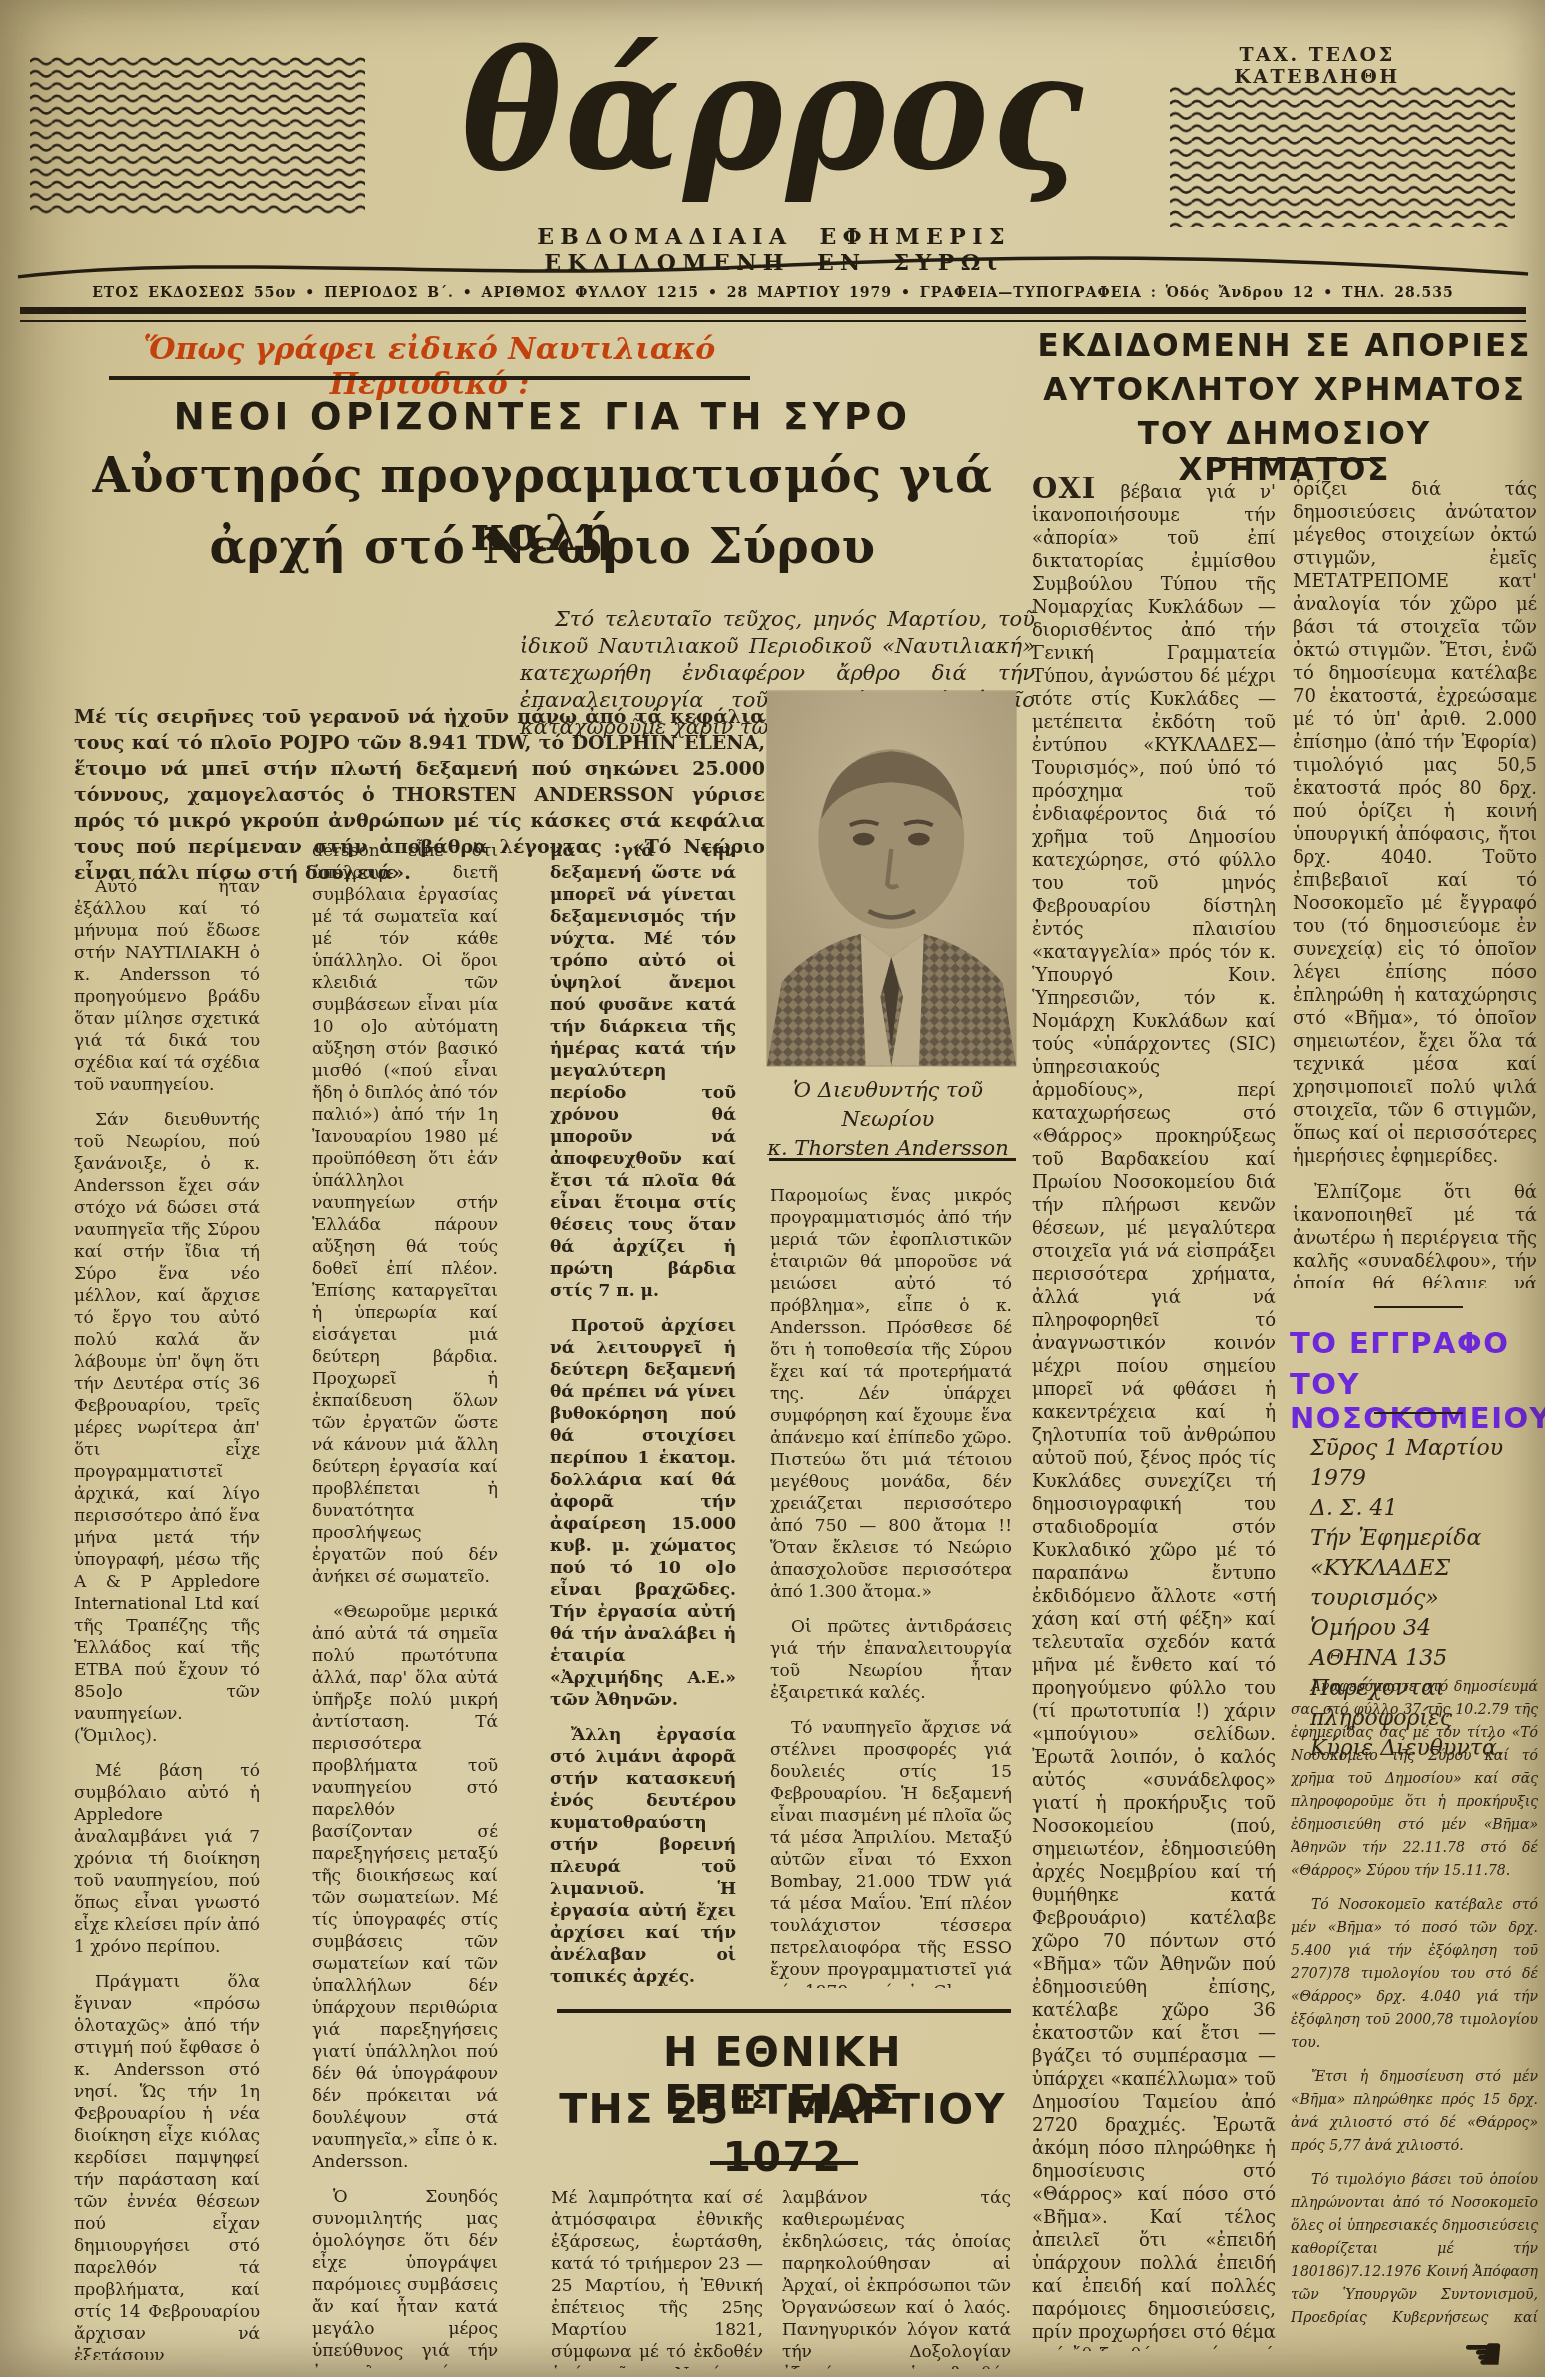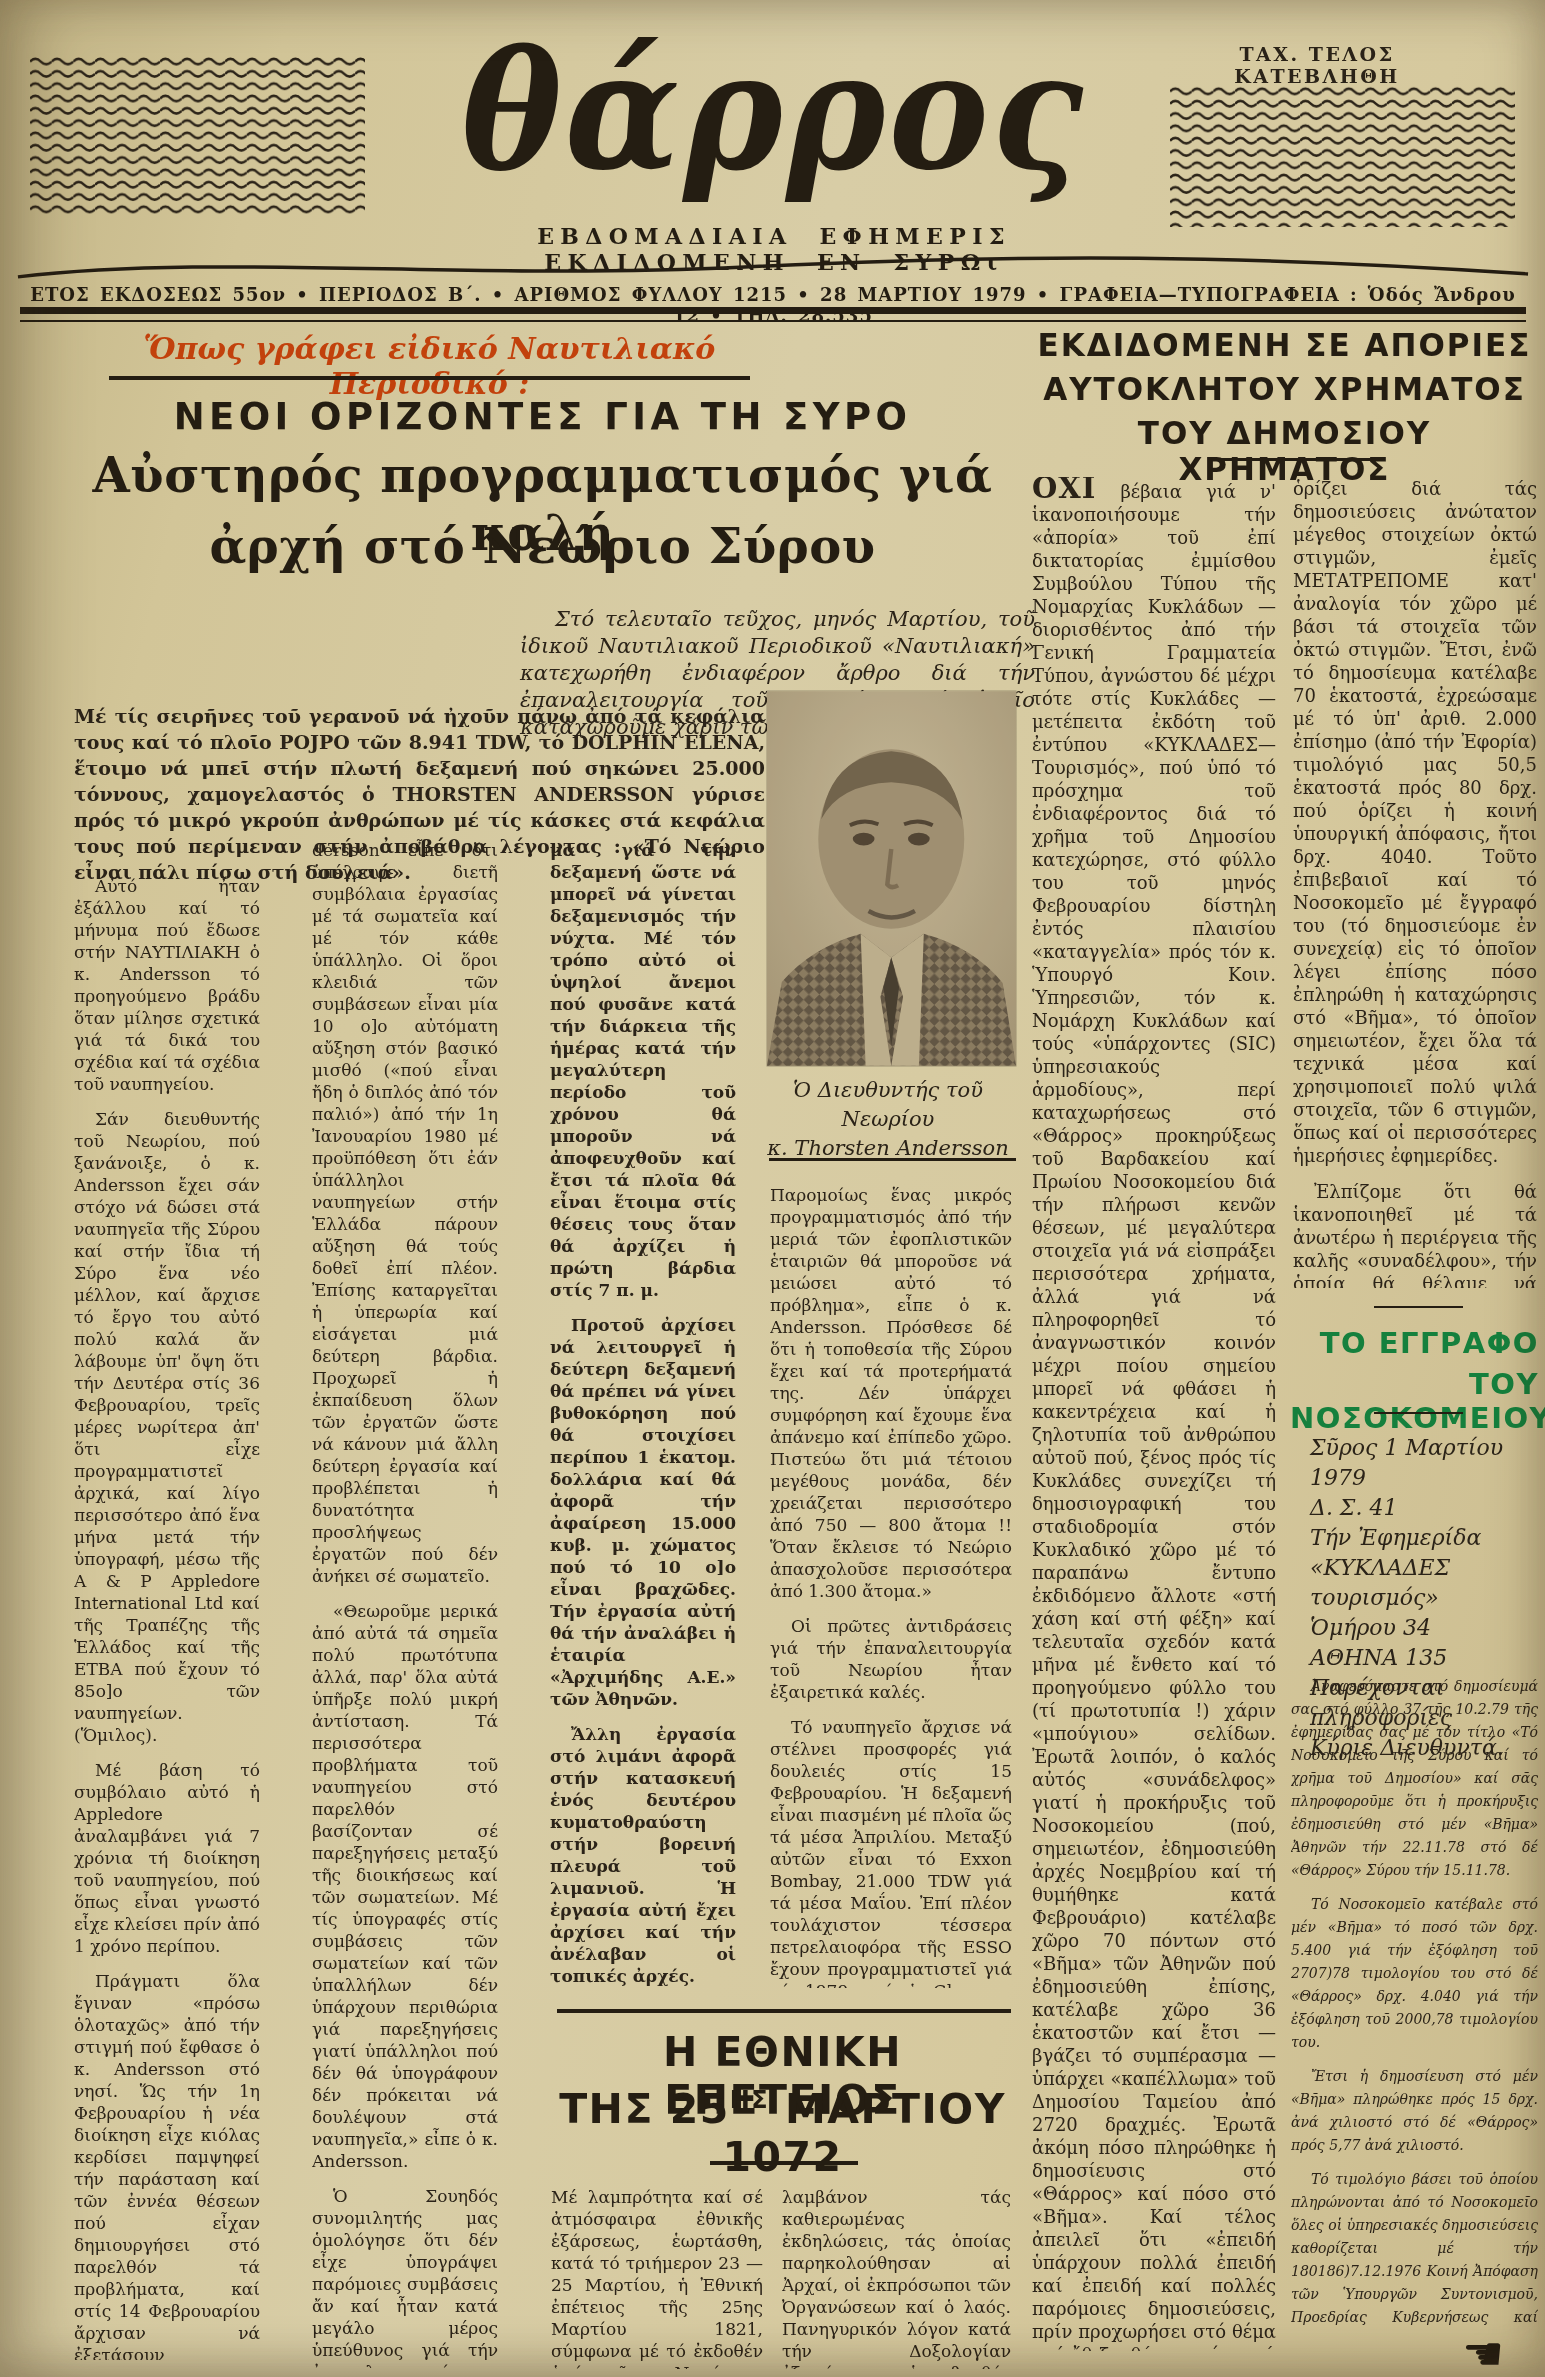--- a/index.html
+++ b/index.html
@@ -15,21 +15,21 @@
   
   .postal{top:43px;left:1154px;width:326px;font-family:"DejaVu Serif",serif;font-size:19px;font-weight:bold;letter-spacing:2.5px;text-align:center;}
   .waves{overflow:hidden;}
   .paper-title{top:20px;left:404px;width:740px;text-align:center;
     font-family:"DejaVu Serif",serif;font-style:italic;font-weight:bold;
     font-size:150px;line-height:183px;letter-spacing:3px;color:#241d12;
     transform:scaleY(1.08);}
   .subtitle{top:223px;left:404px;width:740px;text-align:center;
     font-size:22px;font-weight:bold;letter-spacing:6.4px;word-spacing:13px;color:#241d12;}
   .curve-rule{top:252px;left:15px;}
-  .info-line{top:284px;left:20px;width:1506px;text-align:center;font-size:18px;font-weight:bold;letter-spacing:1px;word-spacing:3px;color:#241d12;}
+  .info-line{top:284px;left:20px;width:1506px;text-align:center;font-size:14px;font-weight:bold;letter-spacing:1px;word-spacing:3px;color:#241d12;}
   .rule{background:#241d12;}
   
   .kicker{top:331px;left:109px;width:641px;text-align:center;
     font-size:30px;line-height:35px;font-weight:bold;font-style:italic;color:#c2410c;}
   .h1-sans{top:395px;left:74px;width:937px;text-align:center;
     font-family:"DejaVu Sans",sans-serif;font-size:37px;font-weight:bold;letter-spacing:4.4px;color:#241d12;}
   .h2-serif{left:74px;width:937px;text-align:center;font-family:"DejaVu Serif",serif;
     font-size:49px;font-weight:bold;letter-spacing:0.5px;color:#241d12;transform:scaleX(.98);}
   .lead{top:606px;left:520px;width:515px;font-size:21px;line-height:27px;font-style:italic;text-align:justify;}
   .lead p{margin:0;text-indent:35px;}
@@ -41,21 +41,21 @@
   
   .photo{top:691px;left:767px;width:249px;height:375px;box-shadow:0 0 0 0.5px rgba(43,35,24,.35);}
   .caption{top:1076px;left:745px;width:286px;text-align:center;font-size:21px;line-height:29px;font-style:italic;}
   
   .nat-h{left:548px;width:469px;text-align:center;font-family:"DejaVu Sans",sans-serif;font-weight:bold;color:#241d12;font-size:41px;letter-spacing:1.5px;}
   .nat-h sup{font-size:24px;}
   
   .rep-h{left:1028px;width:513px;text-align:center;font-family:"DejaVu Sans",sans-serif;font-weight:bold;font-size:31px;letter-spacing:2px;color:#241d12;}
   .dropword{font-size:29px;font-weight:bold;letter-spacing:1px;}
   
-  .let-h{left:1290px;width:249px;text-align:right;font-family:"DejaVu Sans",sans-serif;font-weight:bold;font-size:29px;letter-spacing:1.5px;color:#15803d;}
+  .let-h{left:1290px;width:249px;text-align:left;font-family:"DejaVu Sans",sans-serif;font-weight:bold;font-size:29px;letter-spacing:1.5px;color:#6d28d9;}
   .letter-meta{top:1433px;left:1310px;width:229px;font-size:22px;line-height:30px;font-style:italic;white-space:pre-line;}
   .letter-body{top:1675px;left:1291px;width:247px;height:656px;overflow:hidden;font-size:14px;line-height:23px;font-style:italic;text-align:justify;}
   .letter-body p{margin:0 0 11px 0;text-indent:20px;}
   .manicule{top:2326px;left:1462px;font-family:"DejaVu Sans",sans-serif;font-size:47px;color:#241d12;}
 </style>
 </head>
 <body>
 
 <div class="abs postal">ΤΑΧ. ΤΕΛΟΣ ΚΑΤΕΒΛΗΘΗ</div>
 

